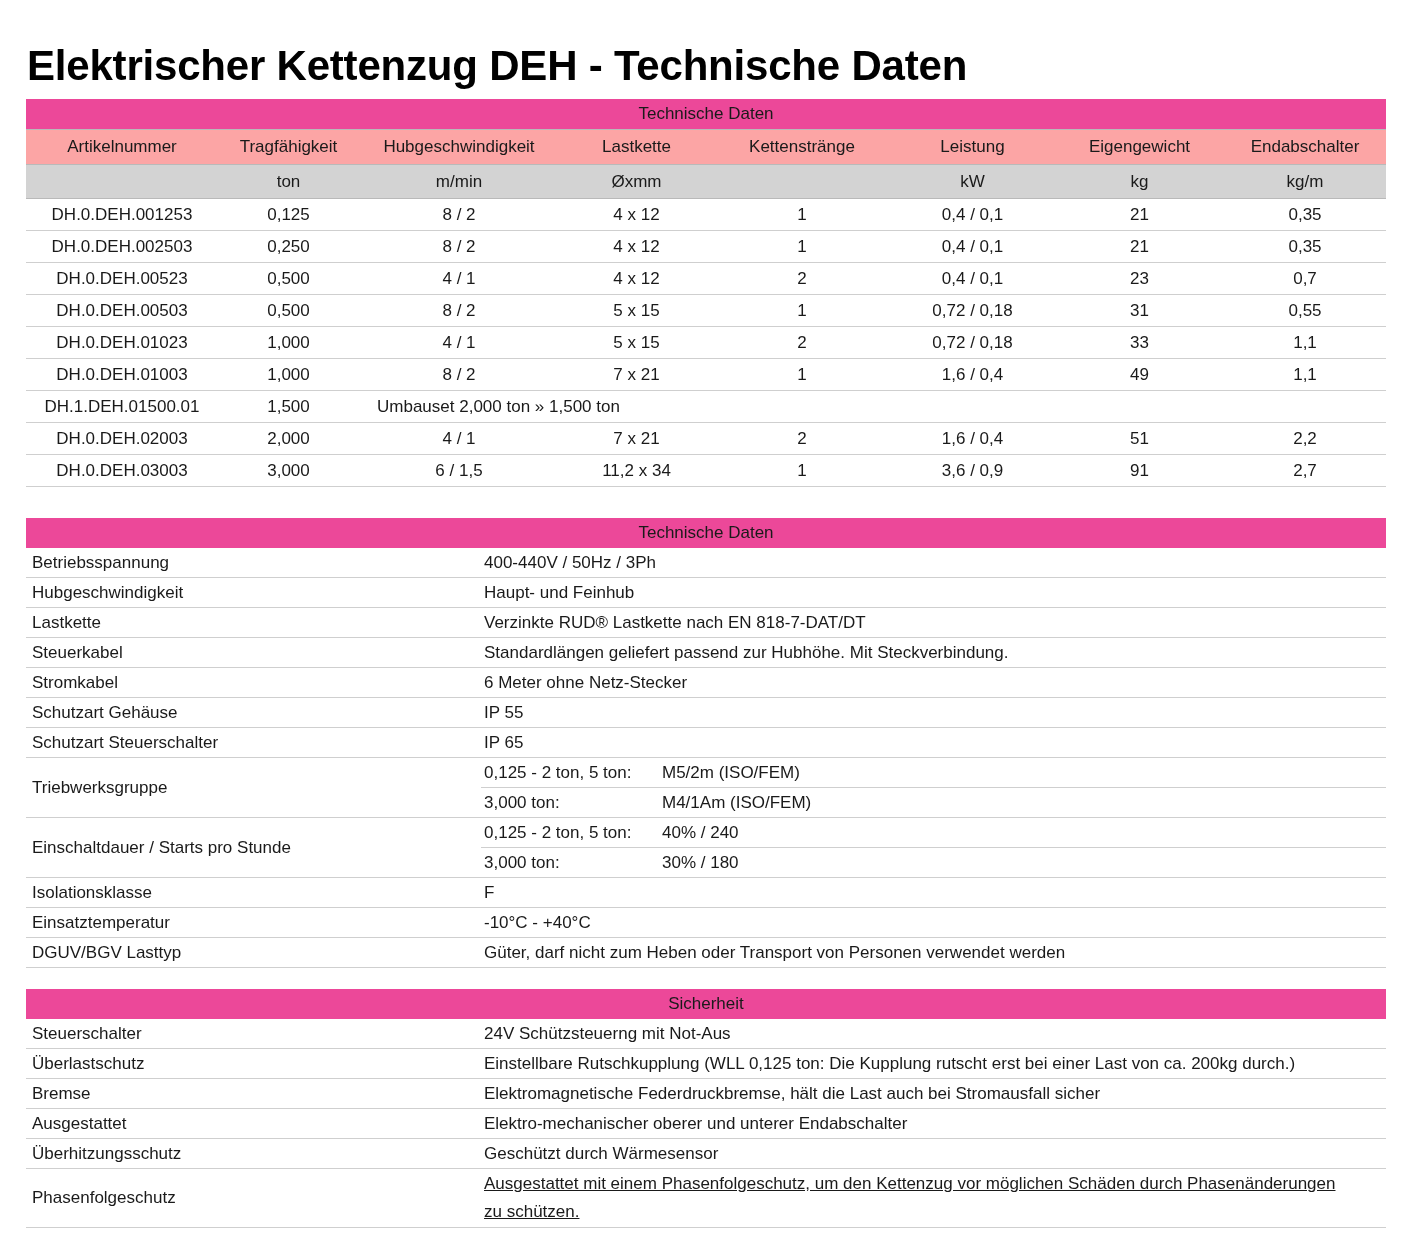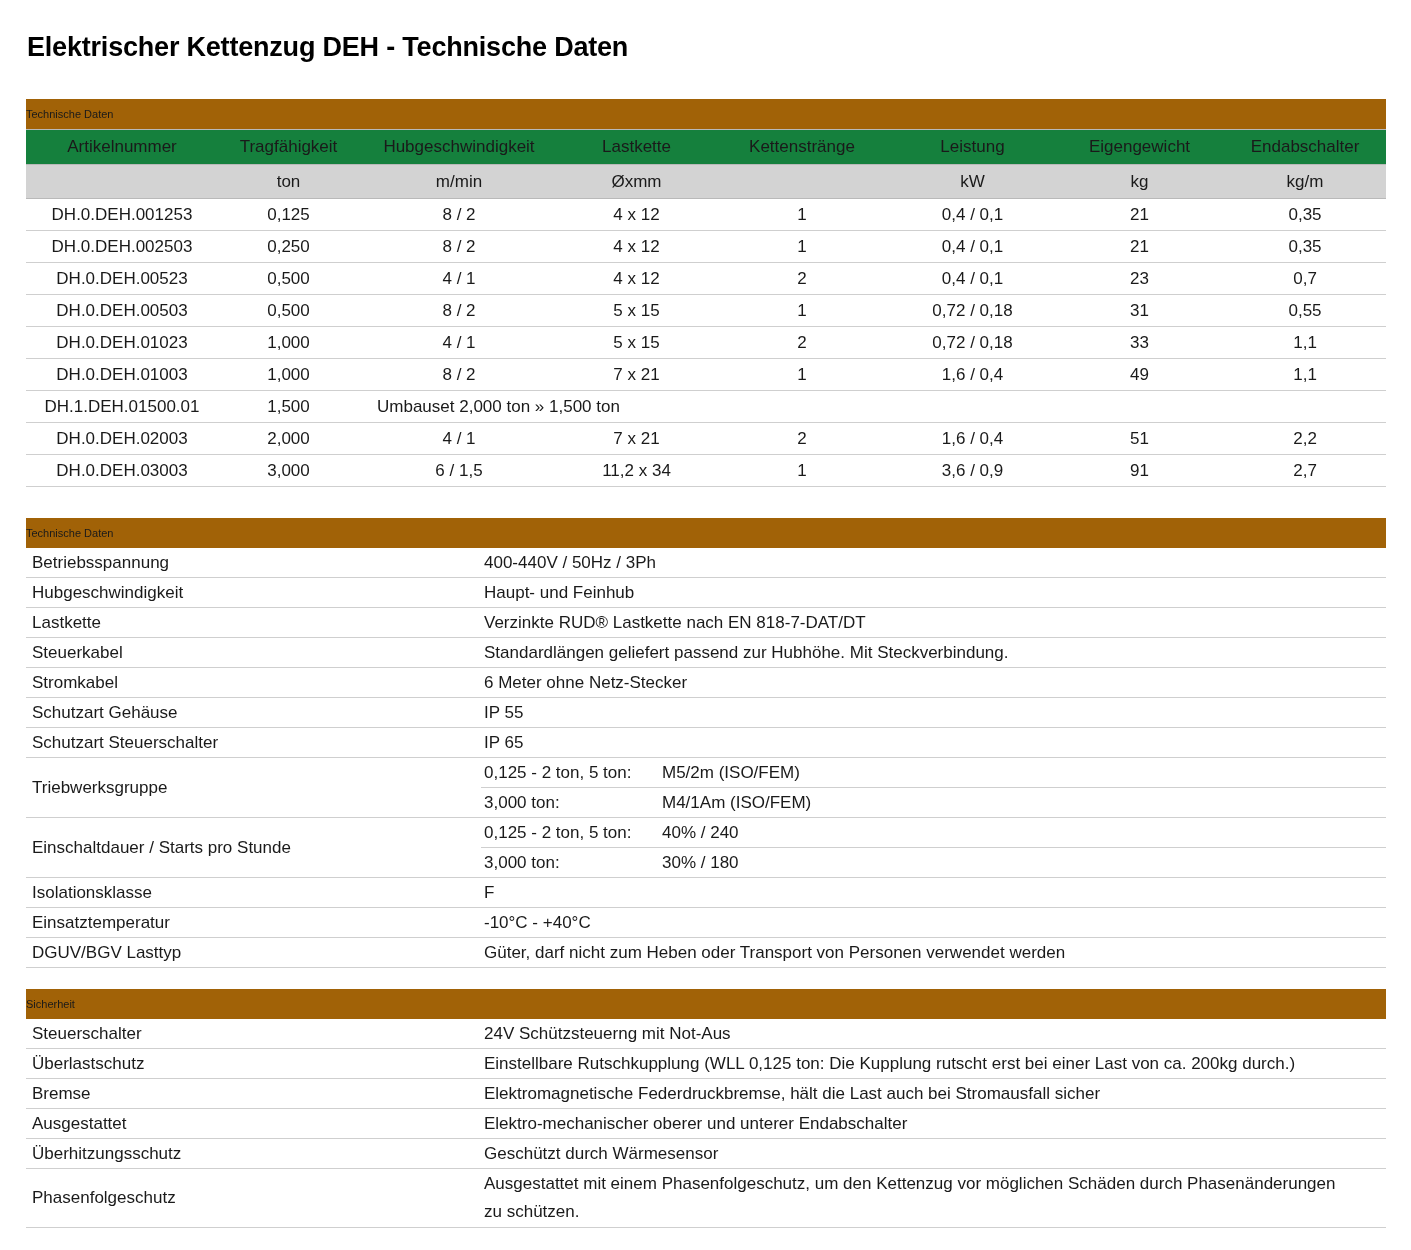--- a/index.html
+++ b/index.html
@@ -20,21 +20,21 @@
     width: 1411px;
     height: 1250px;
     box-sizing: border-box;
   }
 
   
   .page-title {
     position: absolute;
     left: 27px;
     top: 14px;
-    font-size: 27px;
+    font-size: 42px;
     font-weight: bold;
     letter-spacing: -0.2px;
     color: #000000;
     white-space: nowrap;
     text-align: right;
   }
 
   
   .tbl {
     position: absolute;
@@ -46,30 +46,31 @@
   }
   .tbl td, .tbl th {
     padding: 0;
     margin: 0;
     font-weight: normal;
     vertical-align: middle;
   }
 
   
   .banner td {
-    background: #a16207;
+    background: #ec4899;
+    text-align: center;
     height: 30px;
-    font-size: 11px;
+    font-size: 17px;
     color: #1a1a1a;
   }
 
   
   #table-specs { top: 99px; }
   #table-specs .hdr-main td {
-    background: #15803d;
+    background: #fca5a5;
     text-align: center;
     height: 34px;
     border-top: 1px solid #b9b9b9;
     border-bottom: 1px solid #b9b9b9;
   }
   #table-specs .hdr-unit td {
     background: #d3d3d3;
     text-align: center;
     height: 33px;
     border-bottom: 1px solid #b9b9b9;
@@ -113,21 +114,21 @@
   .substack td {
     height: 29px;
     text-align: left;
     padding-left: 3px;
     vertical-align: middle;
   }
   .substack tr:first-child td { border-bottom: 1px solid #cfcfcf; }
   .substack td.sub-cond { width: 175px; }
 
   .kv tr.kv-row.two-line > td { height: 58px; }
-  .kv td.kv-value .wrapline { display: block; line-height: 28px; }
+  .kv td.kv-value .wrapline { display: block; line-height: 28px; text-decoration: underline; }
 
   #table-general { top: 518px; }
   #table-safety  { top: 989px; }
 
   .nowrap { white-space: nowrap; }
 </style>
 </head>
 <body>
 
 <div class="page">

